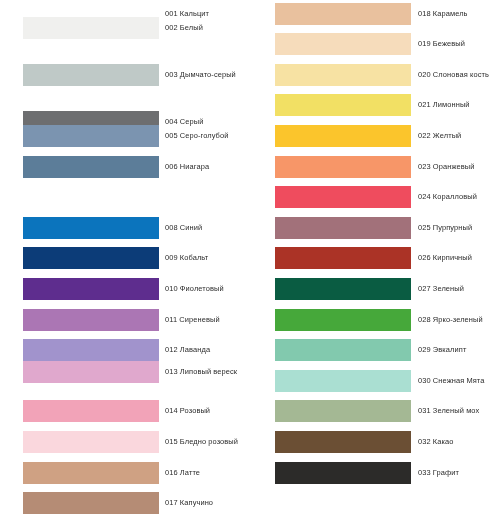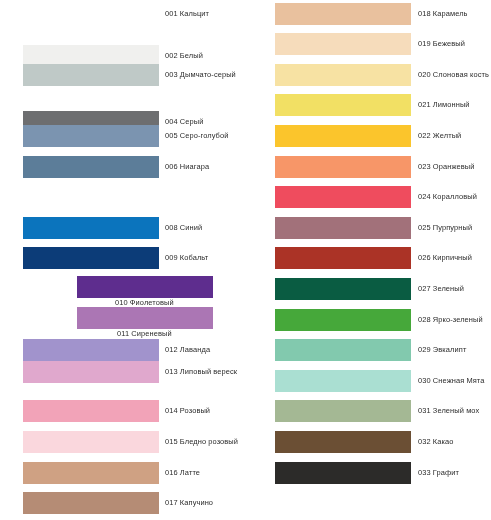--- a/index.html
+++ b/index.html
@@ -62,21 +62,21 @@
 </style>
 </head>
 <body style="background: rgb(255, 255, 255);">
 
 <div class="palette">
   <div class="column column-left">
       <div class="swatch-row" style="top: 1px;">
         <div class="swatch" style="background: rgb(255, 255, 255);"></div>
         <div class="swatch-label">001 Кальцит</div>
       </div>
-      <div class="swatch-row" style="top: 43px;">
+      <div class="swatch-row" style="top: 15px;">
         <div class="swatch" style="background: rgb(240, 240, 238);"></div>
         <div class="swatch-label">002 Белый</div>
       </div>
       <div class="swatch-row" style="top: 62.2px;">
         <div class="swatch" style="background: rgb(191, 201, 199);"></div>
         <div class="swatch-label">003 Дымчато-серый</div>
       </div>
       <div class="swatch-row" style="top: 109px;">
         <div class="swatch" style="background: rgb(109, 110, 112);"></div>
         <div class="swatch-label">004 Серый</div>
@@ -90,25 +90,25 @@
         <div class="swatch-label">006 Ниагара</div>
       </div>
       <div class="swatch-row" style="top: 215.2px;">
         <div class="swatch" style="background: rgb(11, 116, 189);"></div>
         <div class="swatch-label">008 Синий</div>
       </div>
       <div class="swatch-row" style="top: 245.8px;">
         <div class="swatch" style="background: rgb(12, 60, 120);"></div>
         <div class="swatch-label">009 Кобальт</div>
       </div>
-      <div class="swatch-row" style="top: 276.4px; flex-direction: column;">
+      <div class="swatch-row" style="top: 276.4px;">
         <div class="swatch" style="background: rgb(94, 45, 142);"></div>
         <div class="swatch-label">010 Фиолетовый</div>
       </div>
-      <div class="swatch-row" style="top: 307px; flex-direction: column;">
+      <div class="swatch-row" style="top: 307px;">
         <div class="swatch" style="background: rgb(171, 118, 180);"></div>
         <div class="swatch-label">011 Сиреневый</div>
       </div>
       <div class="swatch-row" style="top: 337.6px;">
         <div class="swatch" style="background: rgb(161, 147, 204);"></div>
         <div class="swatch-label">012 Лаванда</div>
       </div>
       <div class="swatch-row" style="top: 359px;">
         <div class="swatch" style="background: rgb(224, 168, 205);"></div>
         <div class="swatch-label">013 Липовый вереск</div>

